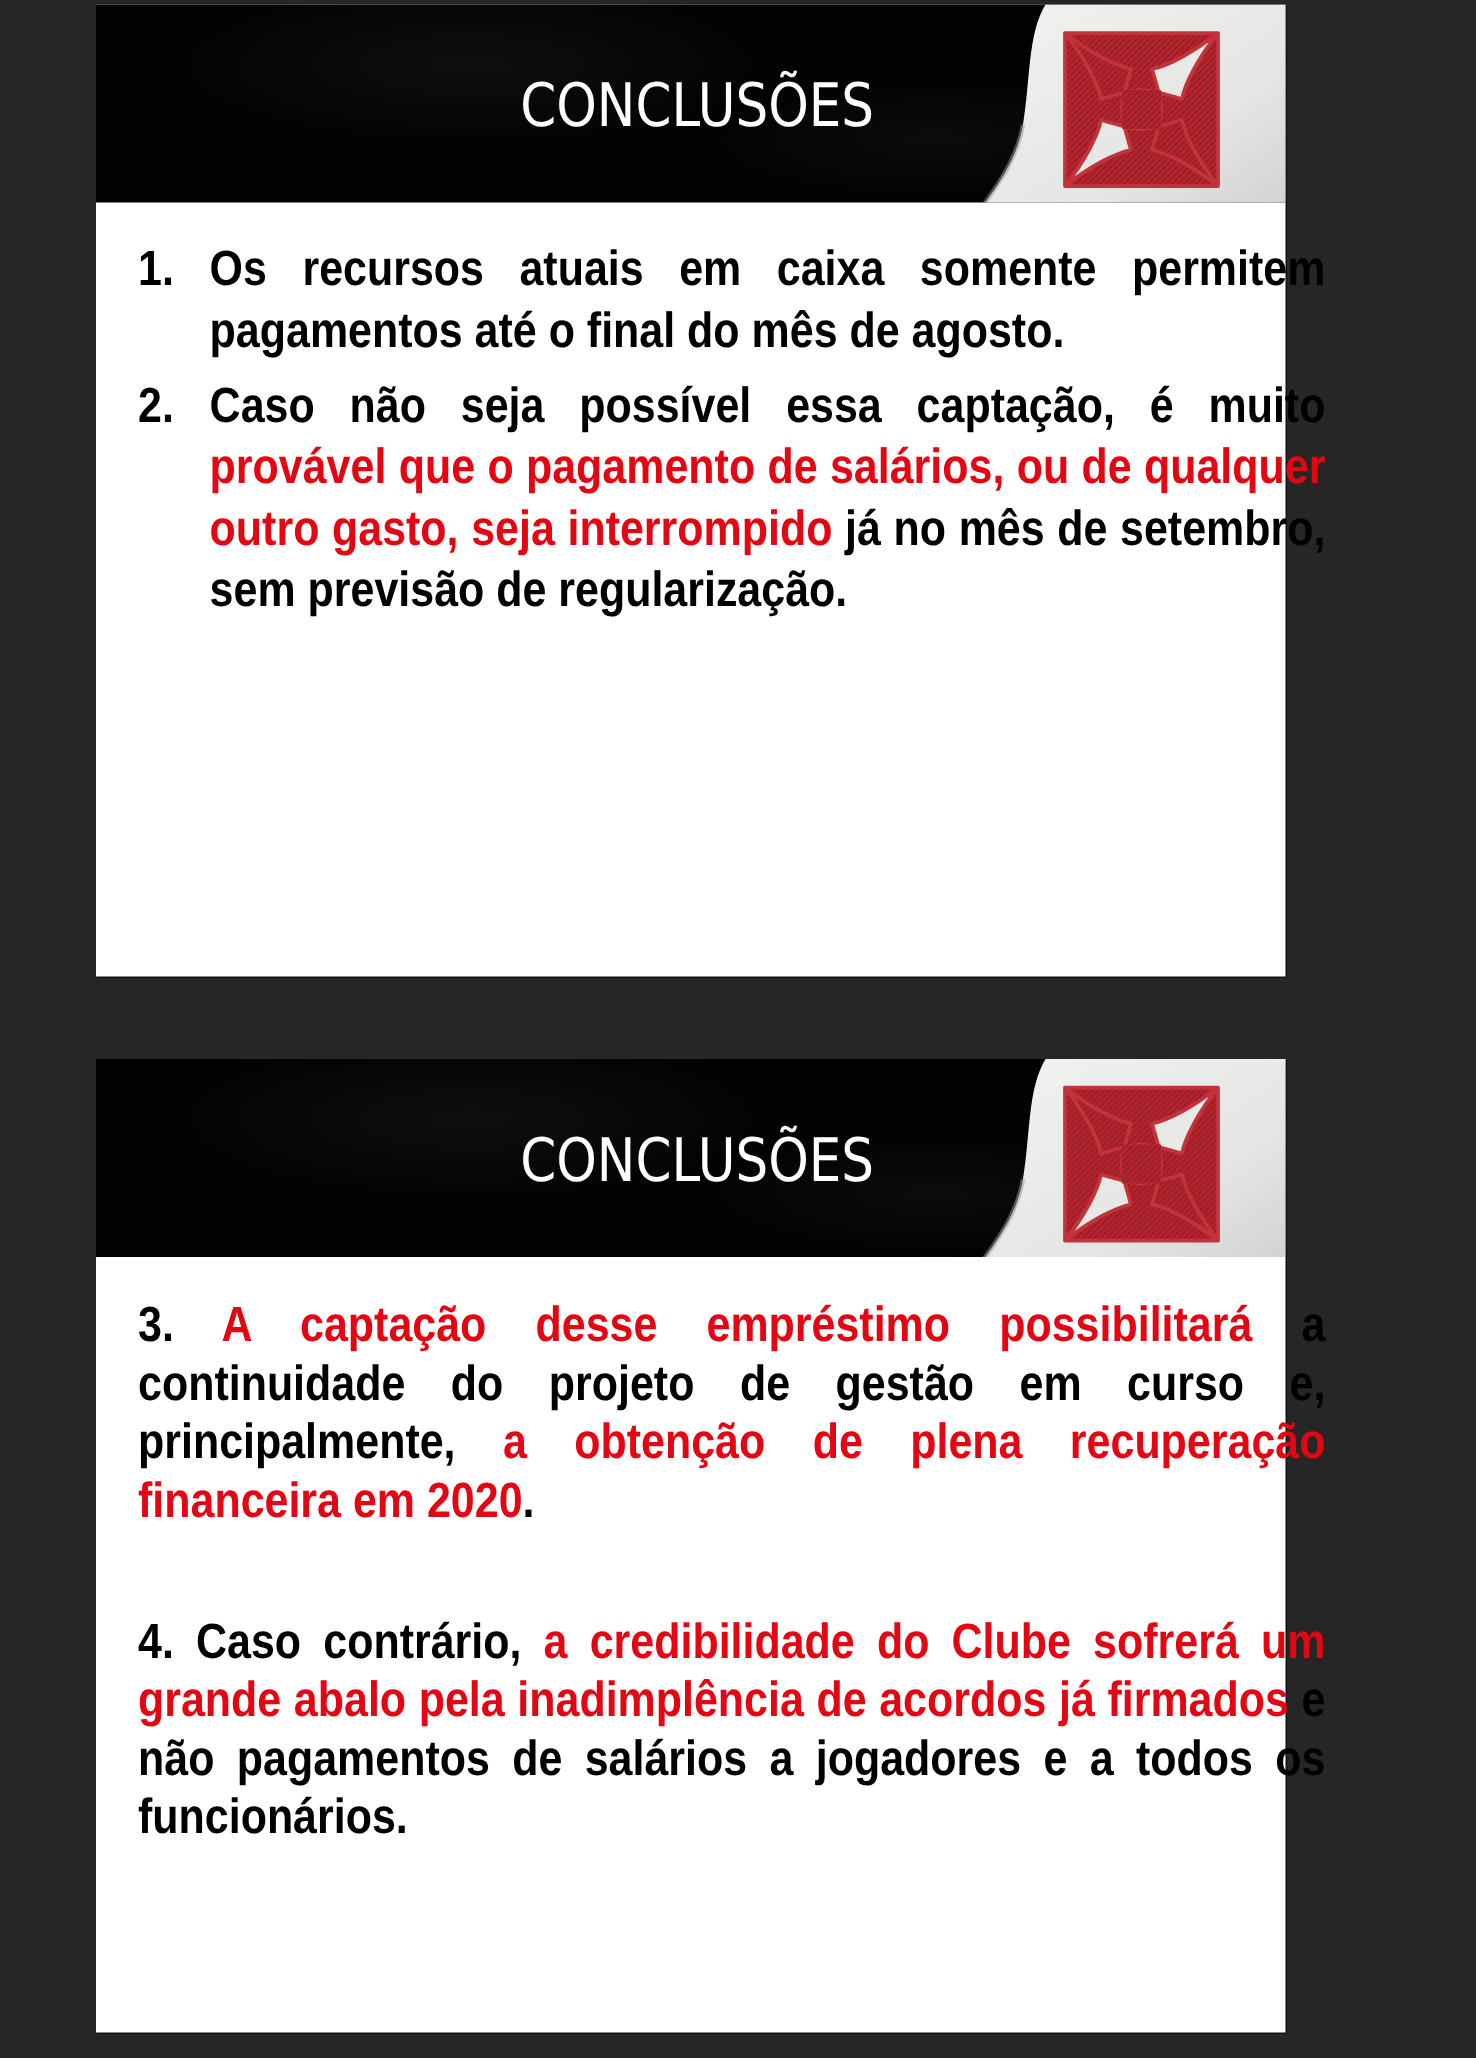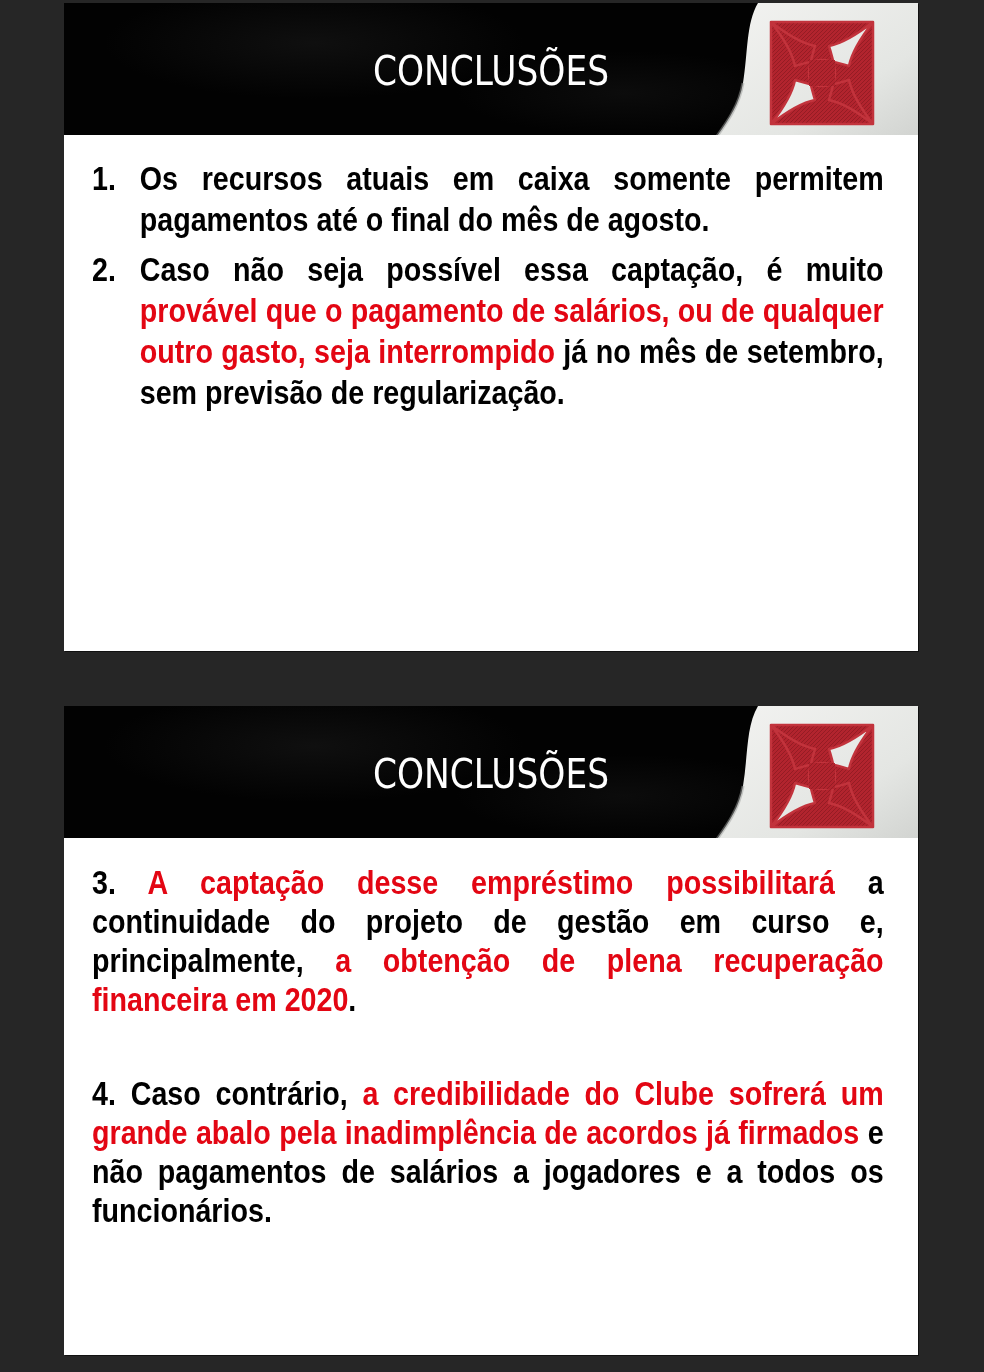--- a/index.html
+++ b/index.html
@@ -10,21 +10,21 @@
     body {
       width: 984px;
       height: 1372px;
       position: relative;
       overflow: hidden;
       font-family: "Liberation Sans", sans-serif;
     }
     .slide {
       position: absolute;
       left: 64px;
-      width: 854px;
+      width: 793px;
       background: #ffffff;
       box-shadow: 1px 1px 0 #111;
     }
     .slide-1 { top: 3px; height: 648px; }
     .slide-2 { top: 706px; height: 649px; }
 
     .header {
       position: relative;
       height: 132px;
       background: #020202;

